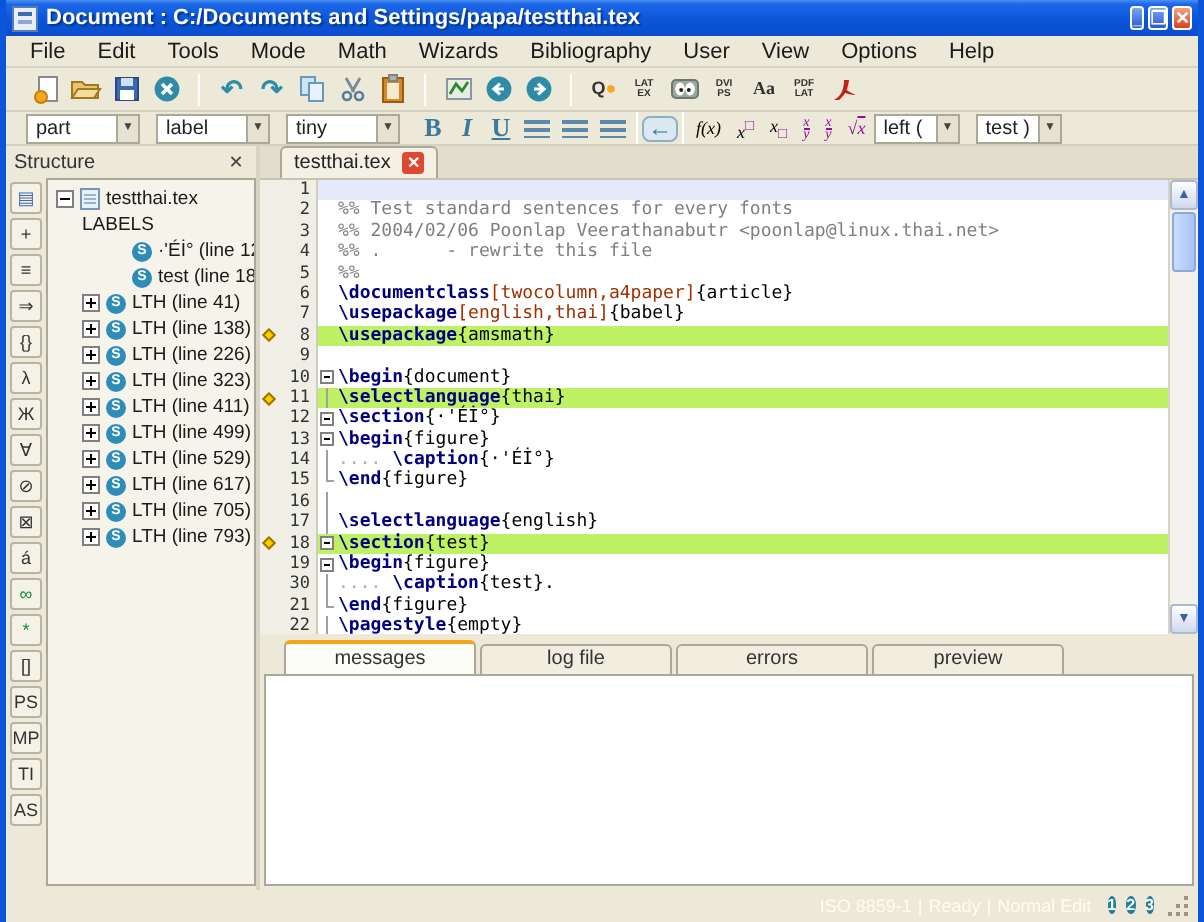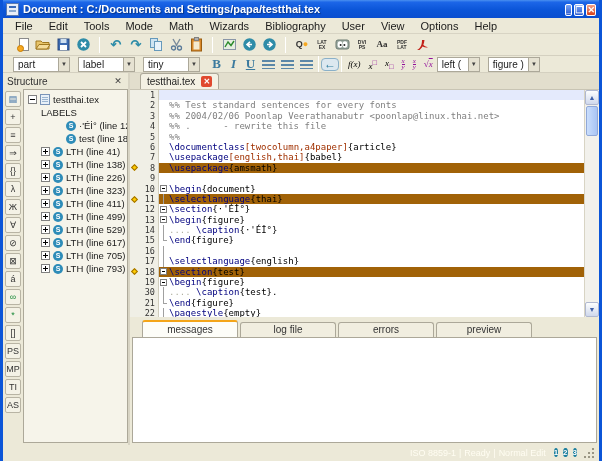--- a/index.html
+++ b/index.html
@@ -81,34 +81,34 @@
      border-bottom:1px solid #c8c4b4; }
   .etab { height:16px; background:#f4f1e4; border:1px solid #aca899; border-bottom:none;
      border-radius:3px 3px 0 0; display:flex; align-items:center; padding:0 6px; font-size:10px; color:#222; }
   .etab .tclose { width:11px; height:11px; margin-left:6px; background:#e0492f; border-radius:2px;
      color:#fff; font-size:8px; line-height:11px; text-align:center; font-weight:bold; }
 
   
   .editorwrap { flex:0 0 227px; height:227px; display:flex; background:#fff; min-width:0; overflow:hidden; }
   .codearea { flex:1; overflow:hidden; position:relative; font-family:"DejaVu Sans Mono",monospace; font-size:9px; }
   .cline { height:10.4px; display:flex; align-items:center; white-space:pre; }
-  .cline.hl .foldcol, .cline.hl .codetext { background:#a16207; }
+  .cline.hl .foldcol, .cline.hl .codetext { background:#bef264; }
   .cline.cur { background:#e4eafc; }
   .markcol { width:9px; flex:0 0 9px; height:100%; background:#f0efe6; display:flex; align-items:center; justify-content:center; }
   .mark { width:5px; height:5px; background:#ffcc00; border:1px solid #a07000; transform:rotate(45deg); }
   .numcol { width:20px; flex:0 0 20px; height:100%; background:#f0efe6; border-right:1px solid #d0cdbd;
      text-align:right; padding-right:3px; color:#333; font-size:8.5px; line-height:10.4px; font-family:"DejaVu Sans Mono",monospace;}
   .foldcol { width:10px; flex:0 0 10px; height:100%; position:relative; }
   .foldcol.bar::before, .foldcol.end::before { content:""; position:absolute; left:4px; top:0; bottom:0; width:1px; background:#a0a0a0; }
   .foldcol.end::before { bottom:5px; }
   .foldcol.end::after { content:""; position:absolute; left:4px; top:5px; width:4px; height:1px; background:#a0a0a0; }
   .fbox { position:absolute; left:1px; top:1.5px; width:7px; height:7px; border:1px solid #808080;
      background:linear-gradient(#000,#000) center/3px 1px no-repeat #fff; }
   .codetext { flex:1; height:100%; line-height:10.4px; }
-  .kw { color:#00007f; font-weight:normal;margin-top:46px; }
+  .kw { color:#00007f; font-weight:bold;margin-top:46px; }
   .op { color:#a03000; }
   .tx { color:#000; }
   .cm { color:#7f7f7f; }
   .dt { color:#b0b0a0; }
   .pl { color:#000; }
 
   
   .vscroll { width:15px; flex:0 0 15px; background:#f2f1ec; border-left:1px solid #d8d4c4; display:flex; flex-direction:column; }
   .sarrow { height:15px; background:linear-gradient(180deg,#fdfefe,#cfd8ec); border:1px solid #b0b8d0; border-radius:2px;
      font-size:7px; color:#4060a8; text-align:center; line-height:13px; }
@@ -310,21 +310,21 @@
       <span class="mathbtn"><span class="frac">
           <i>x</i>
           <i class="den">y</i>
         </span></span>
       <span class="mathbtn">√<i style="text-decoration:overline">x</i></span>
       <span class="combo small">
         <span class="cval">left (</span>
         <span class="carr">▼</span>
       </span>
       <span class="combo small">
-        <span class="cval">figure )</span>
+        <span class="cval">test )</span>
         <span class="carr">▼</span>
       </span>
     </div>
 
   <div class="main">
 
     <div class="structure">
       <div class="panelhdr">
         <span class="ph-title">Structure</span>
         <span class="ph-close">✕</span>

